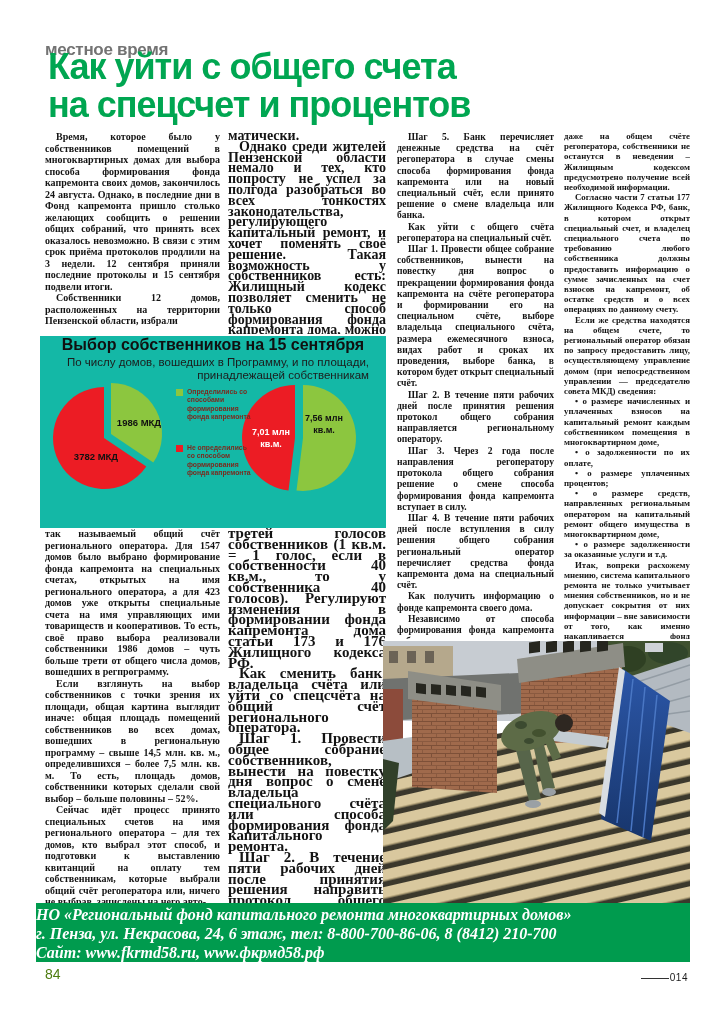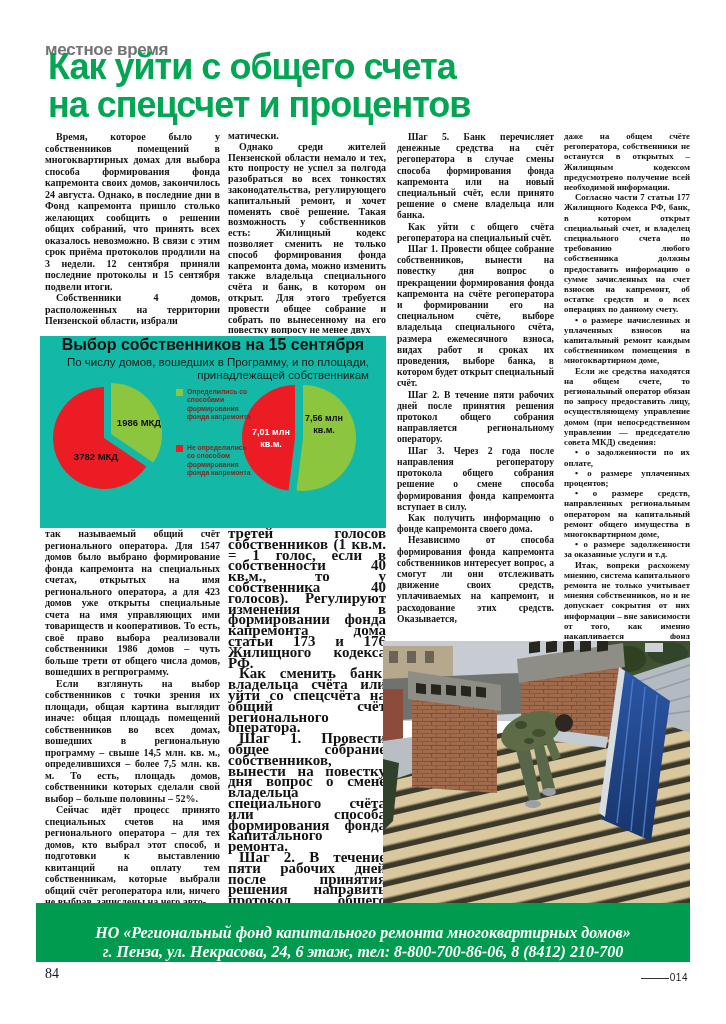--- a/index.html
+++ b/index.html
@@ -13,86 +13,87 @@
             font-family:"Liberation Sans",sans-serif;font-weight:bold;font-size:36px;
             line-height:38px;letter-spacing:-1px;color:#00a651;}
   .headline span{display:block;}
 
   .textcol{position:absolute;text-align:justify;overflow:hidden;}
   .textcol p{margin:0;text-indent:11px;font-weight:bold;}
   .textcol p.noindent{text-indent:0;}
   .textcol p.bold{font-weight:bold;}
 
   #c1a{left:45px;top:131px;width:175px;height:203px;font-size:10px;line-height:11.5px;}
-  #c2a{left:228px;top:131px;width:158px;height:203px;font-size:10px;line-height:10.8px;}
+  #c2a{left:228px;top:131px;width:158px;height:203px;font-size:14px;line-height:10.8px;}
   #c3 {left:397px;top:131px;width:157px;height:508px;font-size:9.6px;line-height:11.2px;}
   #c4 {left:564px;top:131px;width:126px;height:508px;font-size:8.8px;line-height:10.2px;}
   #c1b{left:45px;top:528px;width:175px;height:390px;font-size:10px;line-height:11.5px;}
   #c2b{left:228px;top:528px;width:158px;height:390px;font-size:15px;line-height:10.8px;}
 
   .chart{position:absolute;left:40px;top:336px;width:346px;height:192px;background:#14b8a6;
          font-family:"Liberation Sans",sans-serif;}
   .chart-title{margin:0;text-align:center;font-weight:bold;font-size:16px;color:#101010;}
   .chart-subtitle{margin:2px auto 0;width:312px;text-align:right;font-size:11.5px;
                   line-height:13px;color:#1c1c1c;}
   .pies{position:absolute;left:0;top:44px;}
   .legend{position:absolute;width:64px;padding-left:11px;font-size:6.8px;line-height:8.3px;
           font-weight:bold;color:#7b2b1f;}
   .legend .sq{position:absolute;left:0;top:1px;width:7px;height:7px;}
   #legend-green{left:136px;top:52px;}
   #legend-red{left:136px;top:108px;}
 
   .photo{position:absolute;left:383px;top:641px;width:307px;height:262px;}
 
   .banner{position:absolute;left:36px;top:903px;width:654px;height:59px;background:#009b4e;
-          color:#ffffff;text-align:center;font-family:"Liberation Serif",serif;
+          color:#ffffff;font-family:"Liberation Serif",serif;
           font-weight:bold;font-style:italic;font-size:16px;line-height:19px;
-          padding-top:20px;box-sizing:border-box;}
-
-  .folio-l{position:absolute;left:45px;top:966px;font-family:Liberation Serif, serif;
-           font-size:14px;color:#0f172a;}
+          padding-top:2px;box-sizing:border-box;}
+
+  .folio-l{position:absolute;left:45px;top:966px;font-family:Liberation Sans, sans-serif;
+           font-size:14px;color:#4d7c0f;}
   .folio-r{position:absolute;right:38px;top:972px;font-family:"Liberation Sans",sans-serif;
            font-size:10px;letter-spacing:0.5px;color:#1a1a1a;}
   .folio-r .leader{display:inline-block;width:28px;border-bottom:1px solid #333;
                    margin-right:1px;vertical-align:2px;}
 </style>
 </head>
 <body>
 
 <div class="page">
 
   <div class="kicker">местное время</div>
 
   <h1 class="headline">
     <span>Как уйти с общего счета</span>
     <span>на спецсчет и процентов</span>
   </h1>
 
   <div id="c1a" class="textcol">
       <p class="">Время, которое было у собственников помещений в многоквартирных домах для выбора способа формирования фонда капремонта своих домов, закончилось 24 августа. Однако, в последние дни в Фонд капремонта пришло столько желающих сообщить о решении общих собраний, что принять всех оказалось невозможно. В связи с этим срок приёма протоколов продлили на 3 недели. 12 сентября приняли последние протоколы и 15 сентября подвели итоги.</p>
-      <p class="">Собственники 4 домов, расположенных на территории Пензенской области, избрали</p>
+      <p class="">Собственники 12 домов, расположенных на территории Пензенской области, избрали</p>
     </div>
   <div id="c2a" class="textcol">
       <p class="noindent">матически.</p>
       <p class="">Однако среди жителей Пензенской области немало и тех, кто попросту не успел за полгода разобраться во всех тонкостях законодательства, регулирующего капитальный ремонт, и хочет поменять своё решение. Такая возможность у собственников есть: Жилищный кодекс позволяет сменить не только способ формирования фонда капремонта дома, можно изменить также владельца специального счёта и банк, в котором он открыт. Для этого требуется провести общее собрание и собрать по вынесенному на его повестку вопросу не менее двух</p>
     </div>
   <div id="c3" class="textcol">
       <p class="">Шаг 5. Банк перечисляет денежные средства на счёт регоператора в случае смены способа формирования фонда капремонта или на новый специальный счёт, если принято решение о смене владельца или банка.</p>
       <p class="bold ">Как уйти с общего счёта регоператора на специальный счёт.</p>
       <p class="">Шаг 1. Провести общее собрание собственников, вынести на повестку дня вопрос о прекращении формирования фонда капремонта на счёте регоператора и формировании его на специальном счёте, выборе владельца специального счёта, размера ежемесячного взноса, видах работ и сроках их проведения, выборе банка, в котором будет открыт специальный счёт.</p>
       <p class="">Шаг 2. В течение пяти рабочих дней после принятия решения протокол общего собрания направляется региональному оператору.</p>
       <p class="">Шаг 3. Через 2 года после направления регоператору протокола общего собрания решение о смене способа формирования фонда капремонта вступает в силу.</p>
+      <p class="">Шаг 4. В течение пяти рабочих дней после вступления в силу решения общего собрания региональный оператор перечисляет средства фонда капремонта дома на специальный счёт.</p>
       <p class="bold ">Как получить информацию о фонде капремонта своего дома.</p>
       <p class="">Независимо от способа формирования фонда капремонта собственников интересует вопрос, а смогут ли они отслеживать движение своих средств, уплачиваемых на капремонт, и расходование этих средств. Оказывается,</p>
     </div>
   <div id="c4" class="textcol">
-      <p class="noindent">даже на общем счёте регоператора, собственники не останутся в открытых – Жилищным кодексом предусмотрено получение всей необходимой информации.</p>
+      <p class="noindent">даже на общем счёте регоператора, собственники не останутся в неведении – Жилищным кодексом предусмотрено получение всей необходимой информации.</p>
       <p class="">Согласно части 7 статьи 177 Жилищного Кодекса РФ, банк, в котором открыт специальный счет, и владелец специального счета по требованию любого собственника должны предоставить информацию о сумме зачисленных на счет взносов на капремонт, об остатке средств и о всех операциях по данному счету.</p>
+      <p class="">Если же средства находятся на общем счете, то региональный оператор обязан по запросу предоставить лицу, осуществляющему управление домом (при непосредственном управлении — председателю совета МКД) сведения:</p>
       <p class="">• о размере начисленных и уплаченных взносов на капитальный ремонт каждым собственником помещения в многоквартирном доме,</p>
-      <p class="">Если же средства находятся на общем счете, то региональный оператор обязан по запросу предоставить лицу, осуществляющему управление домом (при непосредственном управлении — председателю совета МКД) сведения:</p>
       <p class="">• о задолженности по их оплате,</p>
       <p class="">• о размере уплаченных процентов;</p>
       <p class="">• о размере средств, направленных региональным оператором на капитальный ремонт общего имущества в многоквартирном доме,</p>
       <p class="">• о размере задолженности за оказанные услуги и т.д.</p>
       <p class="">Итак, вопреки расхожему мнению, система капитального ремонта не только учитывает мнения собственников, но и не допускает сокрытия от них информации – вне зависимости от того, как именно накапливается фонд капремонта конкретного дома.</p>
     </div>
   <div id="c1b" class="textcol">
       <p class="noindent">так называемый общий счёт регионального оператора. Для 1547 домов было выбрано формирование фонда капремонта на специальных счетах, открытых на имя регионального оператора, а для 423 домов уже открыты специальные счета на имя управляющих ими товариществ и кооперативов. То есть, своё право выбора реализовали собственники 1986 домов – чуть больше трети от общего числа домов, вошедших в регпрограмму.</p>
       <p class="">Если взглянуть на выбор собственников с точки зрения их площади, общая картина выглядит иначе: общая площадь помещений собственников во всех домах, вошедших в региональную программу – свыше 14,5 млн. кв. м., определившихся – более 7,5 млн. кв. м. То есть, площадь домов, собственники которых сделали свой выбор – больше половины – 52%.</p>
       <p class="">Сейчас идёт процесс принято специальных счетов на имя регионального оператора – для тех домов, кто выбрал этот способ, и подготовки к выставлению квитанций на оплату тем собственникам, которые выбрали общий счёт регоператора или, ничего не выбрав, зачислены на него авто-</p>

